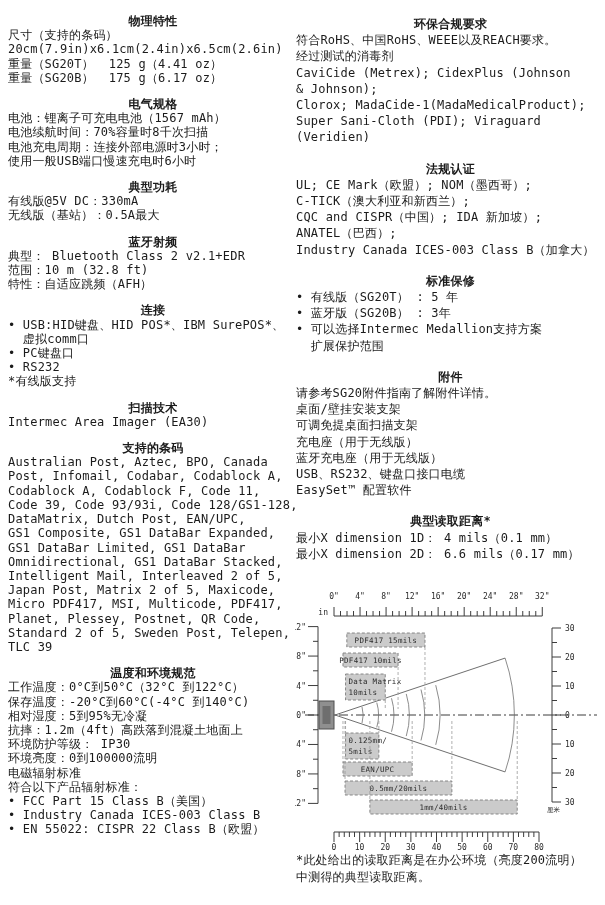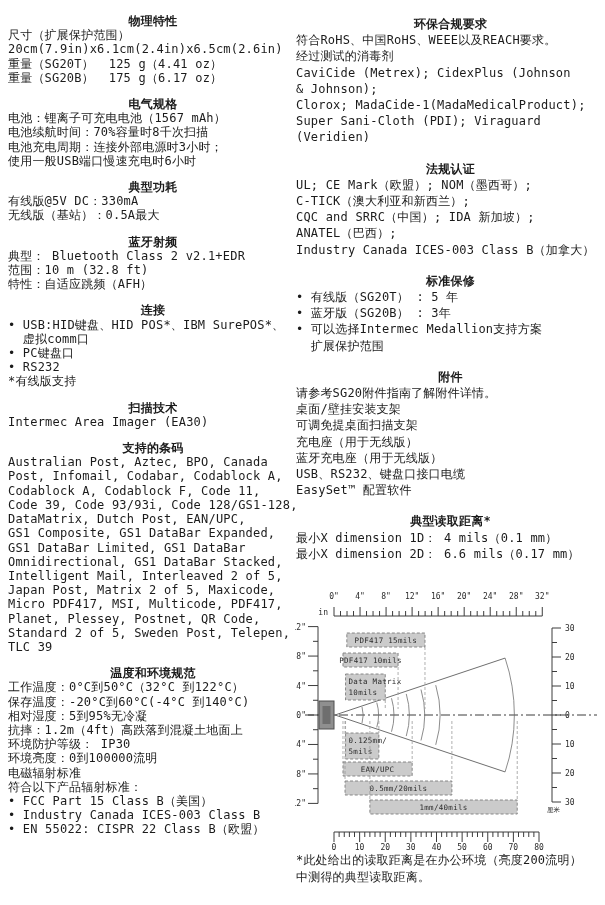--- a/index.html
+++ b/index.html
@@ -16,21 +16,21 @@
   .note{position:absolute;left:296px;top:852px;width:305px;font-size:12px;line-height:16.5px;letter-spacing:0.2px;}
   svg text{font-family:"DejaVu Sans Mono","Liberation Mono",monospace;fill:#2a2a2a;}
 </style>
 </head>
 <body>
 
 <div class="page">
   <div class="col col-left" id="col-left">
       <div class="section">
         <div class="section-title line">物理特性</div>
-        <div class="line">尺寸（扩展保护范围）</div>
+        <div class="line">尺寸（支持的条码）</div>
         <div class="line">20cm(7.9in)x6.1cm(2.4in)x6.5cm(2.6in)</div>
         <div class="line">重量（SG20T）  125 g（4.41 oz）</div>
         <div class="line">重量（SG20B）  175 g（6.17 oz）</div>
       </div>
       <div class="section">
         <div class="section-title line">电气规格</div>
         <div class="line">电池：锂离子可充电电池（1567 mAh）</div>
         <div class="line">电池续航时间：70%容量时8千次扫描</div>
         <div class="line">电池充电周期：连接外部电源时3小时；</div>
         <div class="line">使用一般USB端口慢速充电时6小时</div>
@@ -98,21 +98,21 @@
         <div class="line">CaviCide (Metrex); CidexPlus (Johnson</div>
         <div class="line">&amp; Johnson);</div>
         <div class="line">Clorox; MadaCide-1(MadaMedicalProduct);</div>
         <div class="line">Super Sani-Cloth (PDI); Viraguard</div>
         <div class="line">(Veridien)</div>
       </div>
       <div class="section">
         <div class="section-title line">法规认证</div>
         <div class="line">UL; CE Mark（欧盟）; NOM（墨西哥）;</div>
         <div class="line">C-TICK（澳大利亚和新西兰）;</div>
-        <div class="line">CQC and SRRC（中国）; IDA 新加坡）;</div>
+        <div class="line">CQC and CISPR（中国）; IDA 新加坡）;</div>
         <div class="line">ANATEL（巴西）;</div>
         <div class="line">Industry Canada ICES-003 Class B（加拿大）</div>
       </div>
       <div class="section">
         <div class="section-title line">标准保修</div>
         <div class="line">• 有线版（SG20T） : 5 年</div>
         <div class="line">• 蓝牙版（SG20B） : 3年</div>
         <div class="line">• 可以选择Intermec Medallion支持方案</div>
         <div class="line">  扩展保护范围</div>
       </div>

